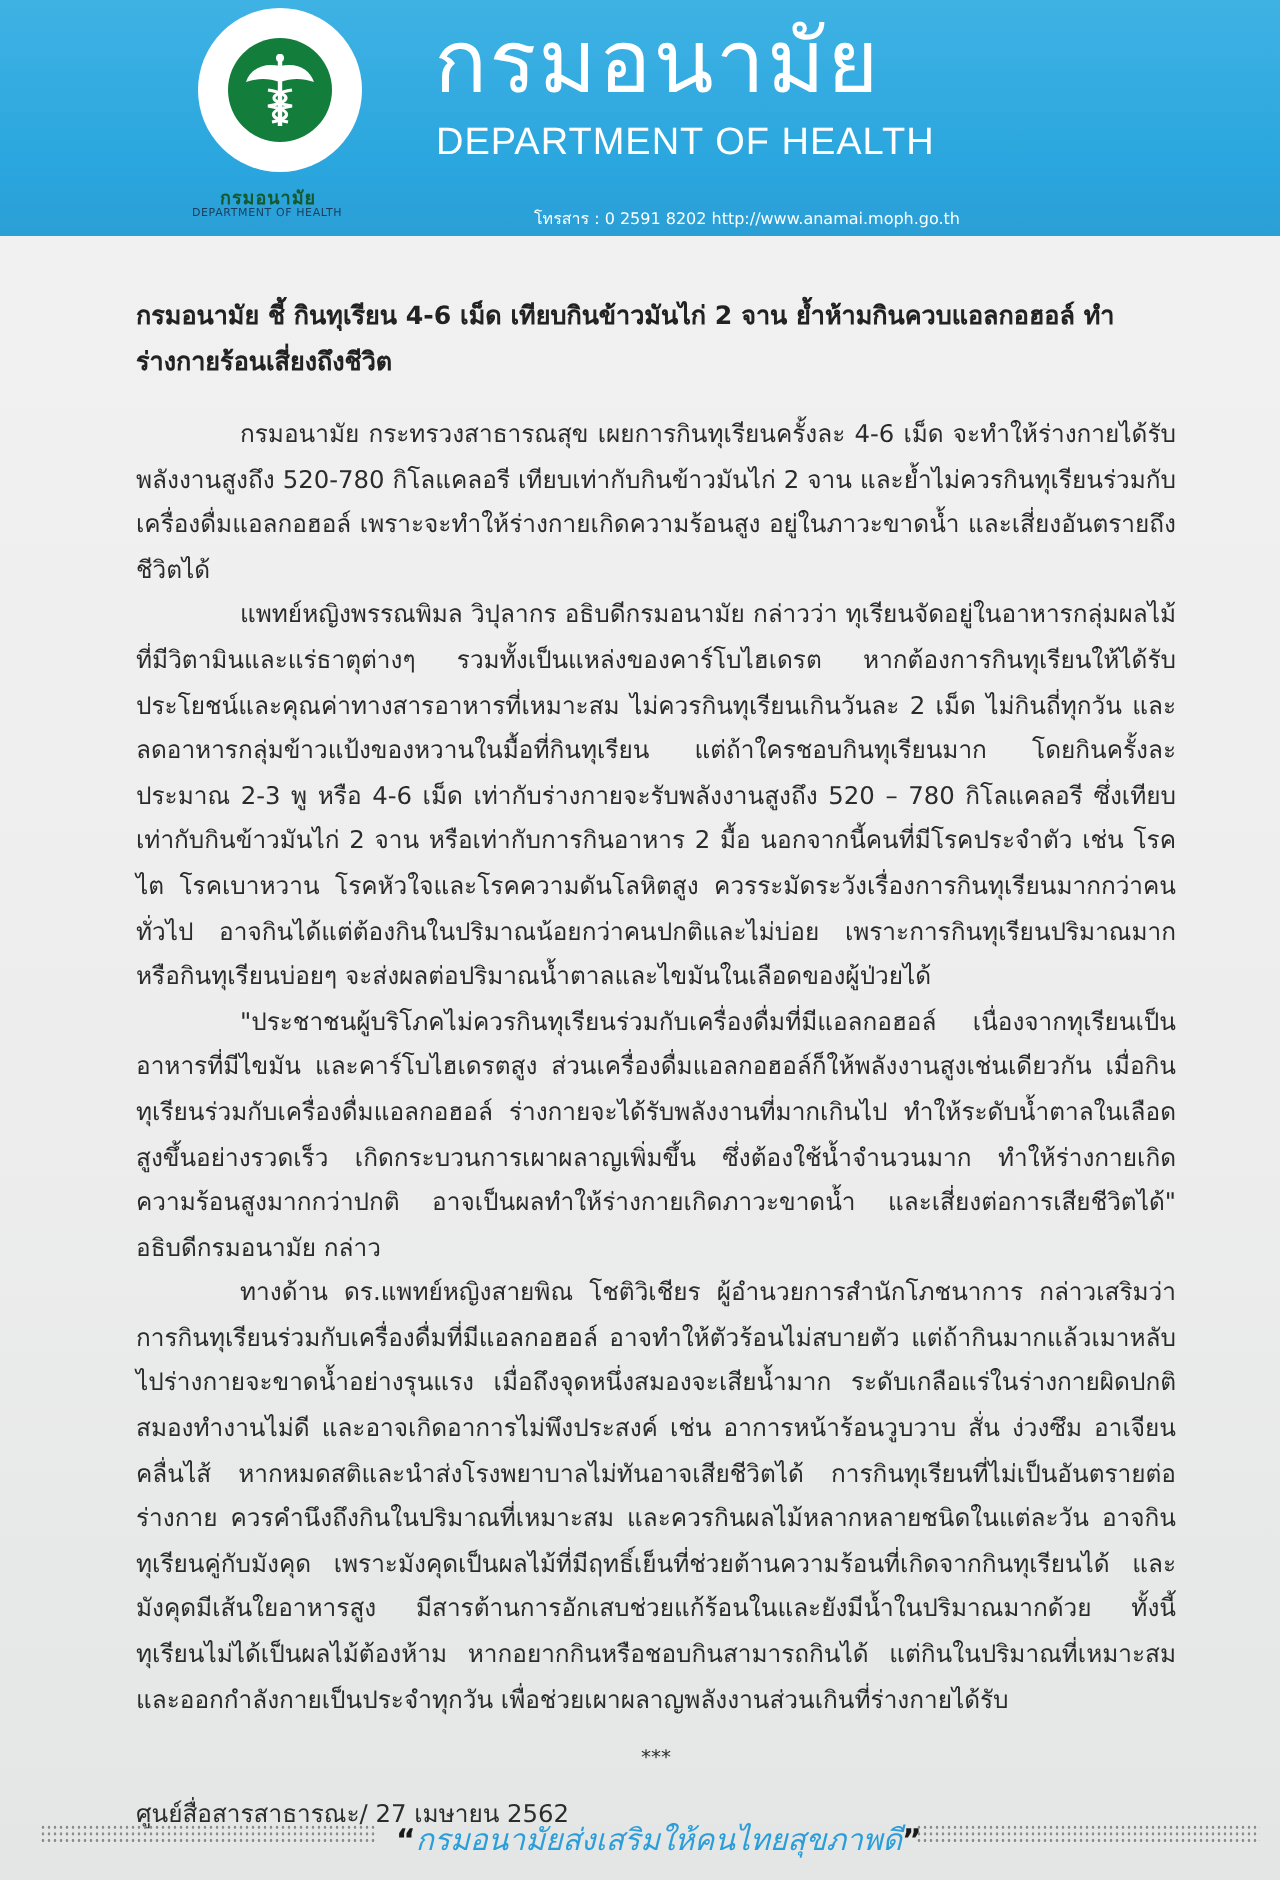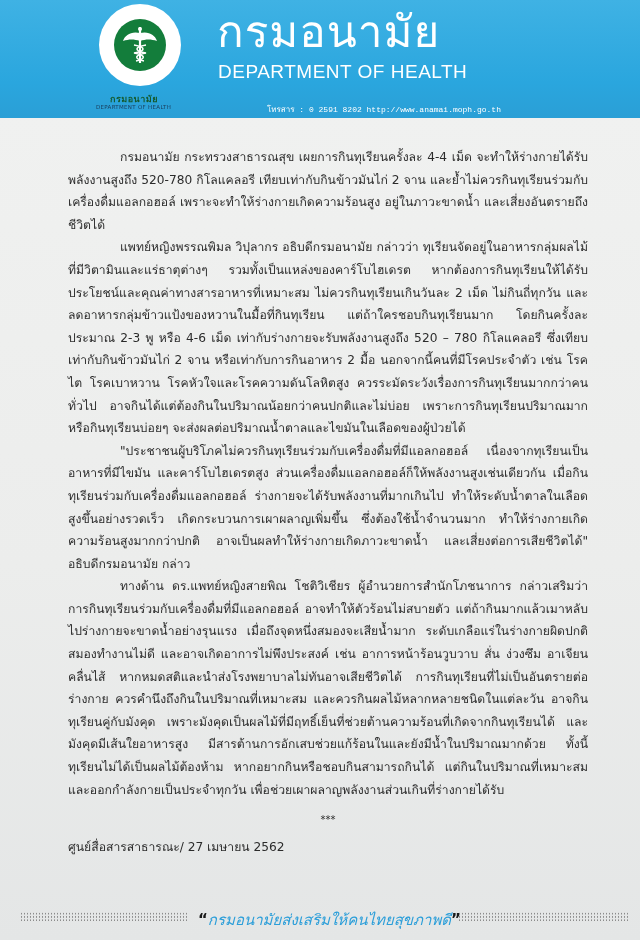--- a/index.html
+++ b/index.html
@@ -40,21 +40,20 @@
     position: absolute; left: 218px; top: 61px; font-size: 19px; color: #ffffff;
     font-family: "Liberation Sans", sans-serif; letter-spacing: 0.5px; line-height: 22px;
   }
   .addr1 {
     position: absolute; left: 188px; top: 91px; font-size: 8px; color: #ffffff;
     white-space: nowrap;
   }
   .addr2 {
     position: absolute; left: 267px; top: 103px; font-size: 8px; color: #ffffff;
     white-space: nowrap;
-    font-family: Liberation Mono, monospace;
   }
   .content {
     position: absolute; left: 68px; top: 146px; width: 520px;
     font-size: 12.2px; line-height: 22.6px; color: #2b2b2b;
   }
   .title {
     font-weight: bold; font-size: 12.6px; line-height: 23px; margin: 0 0 14px 0;
     color: #222;
   }
   .para { margin: 0; text-align: justify; text-indent: 52px; }
@@ -93,21 +92,22 @@
   </div>
   <div class="logo-sub-th">กรมอนามัย</div>
   <div class="logo-sub-en">DEPARTMENT OF HEALTH</div>
 
   <div class="brand-th">กรมอนามัย</div>
   <div class="brand-en">DEPARTMENT OF HEALTH</div>
   <div class="addr2">โทรสาร : 0 2591 8202 http://www.anamai.moph.go.th</div>
 </div>
 
 <div class="content">
-  <p class="para">กรมอนามัย กระทรวงสาธารณสุข เผยการกินทุเรียนครั้งละ 4-4 เม็ด จะทำให้ร่างกายได้รับพลังงานสูงถึง 520-780 กิโลแคลอรี เทียบเท่ากับกินข้าวมันไก่ 2 จาน และย้ำไม่ควรกินทุเรียนร่วมกับเครื่องดื่มแอลกอฮอล์ เพราะจะทำให้ร่างกายเกิดความร้อนสูง อยู่ในภาวะขาดน้ำ และเสี่ยงอันตรายถึงชีวิตได้</p>
+  <p class="title">กรมอนามัย ชี้ กินทุเรียน 4-6 เม็ด เทียบกินข้าวมันไก่ 2 จาน ย้ำห้ามกินควบแอลกอฮอล์ ทำร่างกายร้อนเสี่ยงถึงชีวิต</p>
+  <p class="para">กรมอนามัย กระทรวงสาธารณสุข เผยการกินทุเรียนครั้งละ 4-6 เม็ด จะทำให้ร่างกายได้รับพลังงานสูงถึง 520-780 กิโลแคลอรี เทียบเท่ากับกินข้าวมันไก่ 2 จาน และย้ำไม่ควรกินทุเรียนร่วมกับเครื่องดื่มแอลกอฮอล์ เพราะจะทำให้ร่างกายเกิดความร้อนสูง อยู่ในภาวะขาดน้ำ และเสี่ยงอันตรายถึงชีวิตได้</p>
   <p class="para">แพทย์หญิงพรรณพิมล วิปุลากร อธิบดีกรมอนามัย กล่าวว่า ทุเรียนจัดอยู่ในอาหารกลุ่มผลไม้ที่มีวิตามินและแร่ธาตุต่างๆ รวมทั้งเป็นแหล่งของคาร์โบไฮเดรต หากต้องการกินทุเรียนให้ได้รับประโยชน์และคุณค่าทางสารอาหารที่เหมาะสม ไม่ควรกินทุเรียนเกินวันละ 2 เม็ด ไม่กินถี่ทุกวัน และลดอาหารกลุ่มข้าวแป้งของหวานในมื้อที่กินทุเรียน แต่ถ้าใครชอบกินทุเรียนมาก โดยกินครั้งละประมาณ 2-3 พู หรือ 4-6 เม็ด เท่ากับร่างกายจะรับพลังงานสูงถึง 520 – 780 กิโลแคลอรี ซึ่งเทียบเท่ากับกินข้าวมันไก่ 2 จาน หรือเท่ากับการกินอาหาร 2 มื้อ นอกจากนี้คนที่มีโรคประจำตัว เช่น โรคไต โรคเบาหวาน โรคหัวใจและโรคความดันโลหิตสูง ควรระมัดระวังเรื่องการกินทุเรียนมากกว่าคนทั่วไป อาจกินได้แต่ต้องกินในปริมาณน้อยกว่าคนปกติและไม่บ่อย เพราะการกินทุเรียนปริมาณมากหรือกินทุเรียนบ่อยๆ จะส่งผลต่อปริมาณน้ำตาลและไขมันในเลือดของผู้ป่วยได้</p>
   <p class="para">"ประชาชนผู้บริโภคไม่ควรกินทุเรียนร่วมกับเครื่องดื่มที่มีแอลกอฮอล์ เนื่องจากทุเรียนเป็นอาหารที่มีไขมัน และคาร์โบไฮเดรตสูง ส่วนเครื่องดื่มแอลกอฮอล์ก็ให้พลังงานสูงเช่นเดียวกัน เมื่อกินทุเรียนร่วมกับเครื่องดื่มแอลกอฮอล์ ร่างกายจะได้รับพลังงานที่มากเกินไป ทำให้ระดับน้ำตาลในเลือดสูงขึ้นอย่างรวดเร็ว เกิดกระบวนการเผาผลาญเพิ่มขึ้น ซึ่งต้องใช้น้ำจำนวนมาก ทำให้ร่างกายเกิดความร้อนสูงมากกว่าปกติ อาจเป็นผลทำให้ร่างกายเกิดภาวะขาดน้ำ และเสี่ยงต่อการเสียชีวิตได้" อธิบดีกรมอนามัย กล่าว</p>
   <p class="para">ทางด้าน ดร.แพทย์หญิงสายพิณ โชติวิเชียร ผู้อำนวยการสำนักโภชนาการ กล่าวเสริมว่า การกินทุเรียนร่วมกับเครื่องดื่มที่มีแอลกอฮอล์ อาจทำให้ตัวร้อนไม่สบายตัว แต่ถ้ากินมากแล้วเมาหลับไปร่างกายจะขาดน้ำอย่างรุนแรง เมื่อถึงจุดหนึ่งสมองจะเสียน้ำมาก ระดับเกลือแร่ในร่างกายผิดปกติ สมองทำงานไม่ดี และอาจเกิดอาการไม่พึงประสงค์ เช่น อาการหน้าร้อนวูบวาบ สั่น ง่วงซึม อาเจียน คลื่นไส้ หากหมดสติและนำส่งโรงพยาบาลไม่ทันอาจเสียชีวิตได้ การกินทุเรียนที่ไม่เป็นอันตรายต่อร่างกาย ควรคำนึงถึงกินในปริมาณที่เหมาะสม และควรกินผลไม้หลากหลายชนิดในแต่ละวัน อาจกินทุเรียนคู่กับมังคุด เพราะมังคุดเป็นผลไม้ที่มีฤทธิ์เย็นที่ช่วยต้านความร้อนที่เกิดจากกินทุเรียนได้ และมังคุดมีเส้นใยอาหารสูง มีสารต้านการอักเสบช่วยแก้ร้อนในและยังมีน้ำในปริมาณมากด้วย ทั้งนี้ ทุเรียนไม่ได้เป็นผลไม้ต้องห้าม หากอยากกินหรือชอบกินสามารถกินได้ แต่กินในปริมาณที่เหมาะสม และออกกำลังกายเป็นประจำทุกวัน เพื่อช่วยเผาผลาญพลังงานส่วนเกินที่ร่างกายได้รับ</p>
   <div class="stars">***</div>
   <p class="signoff">ศูนย์สื่อสารสาธารณะ/ 27 เมษายน 2562</p>
 </div>
 
 <div class="footer">
   <div class="dots-left"></div>
   <div class="slogan">

